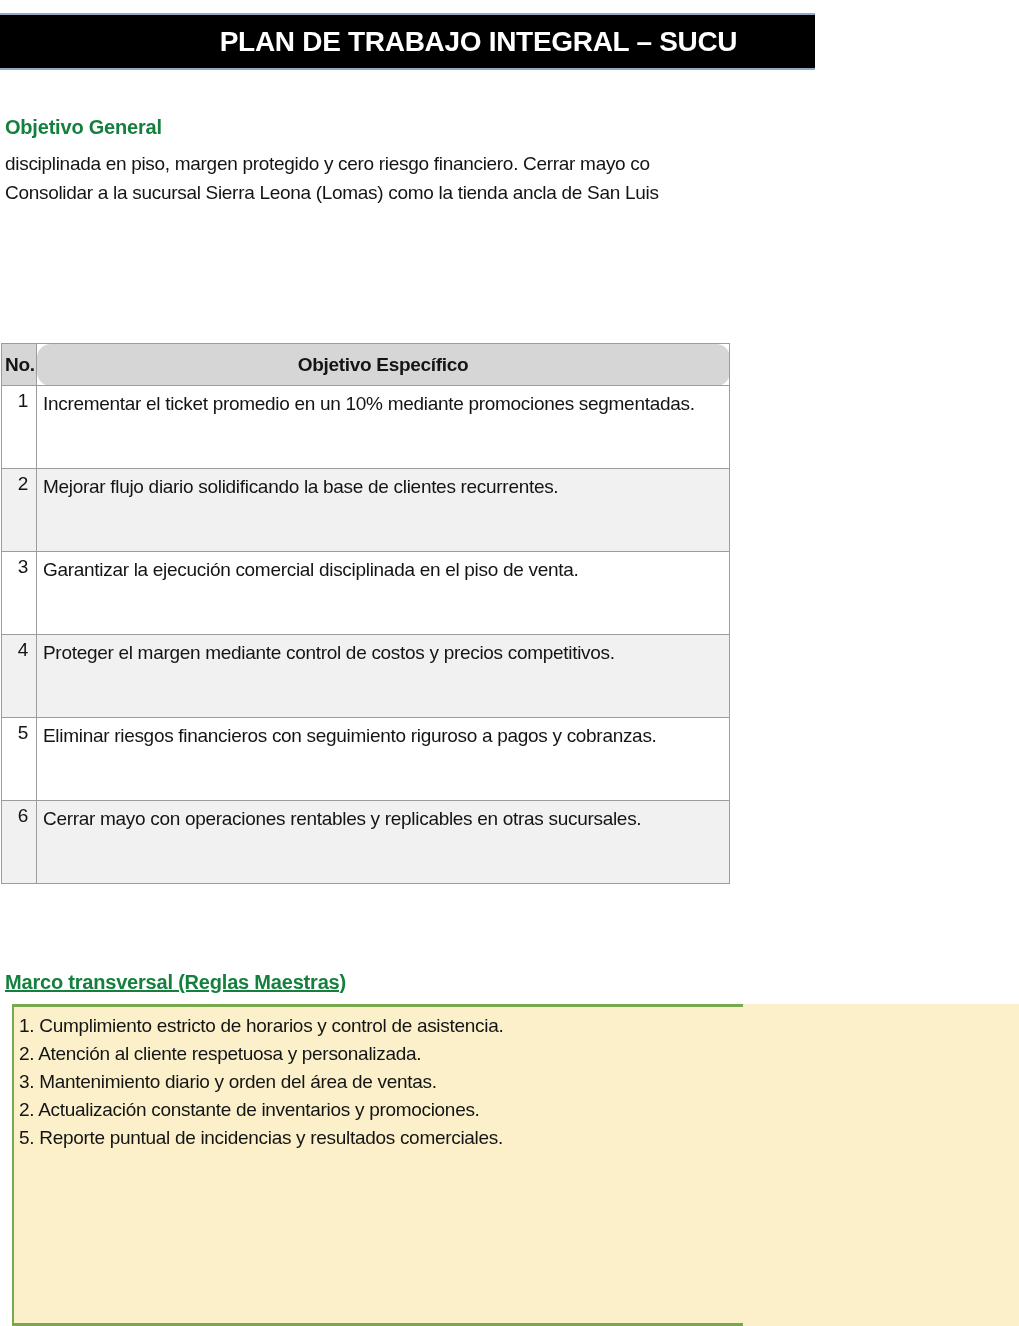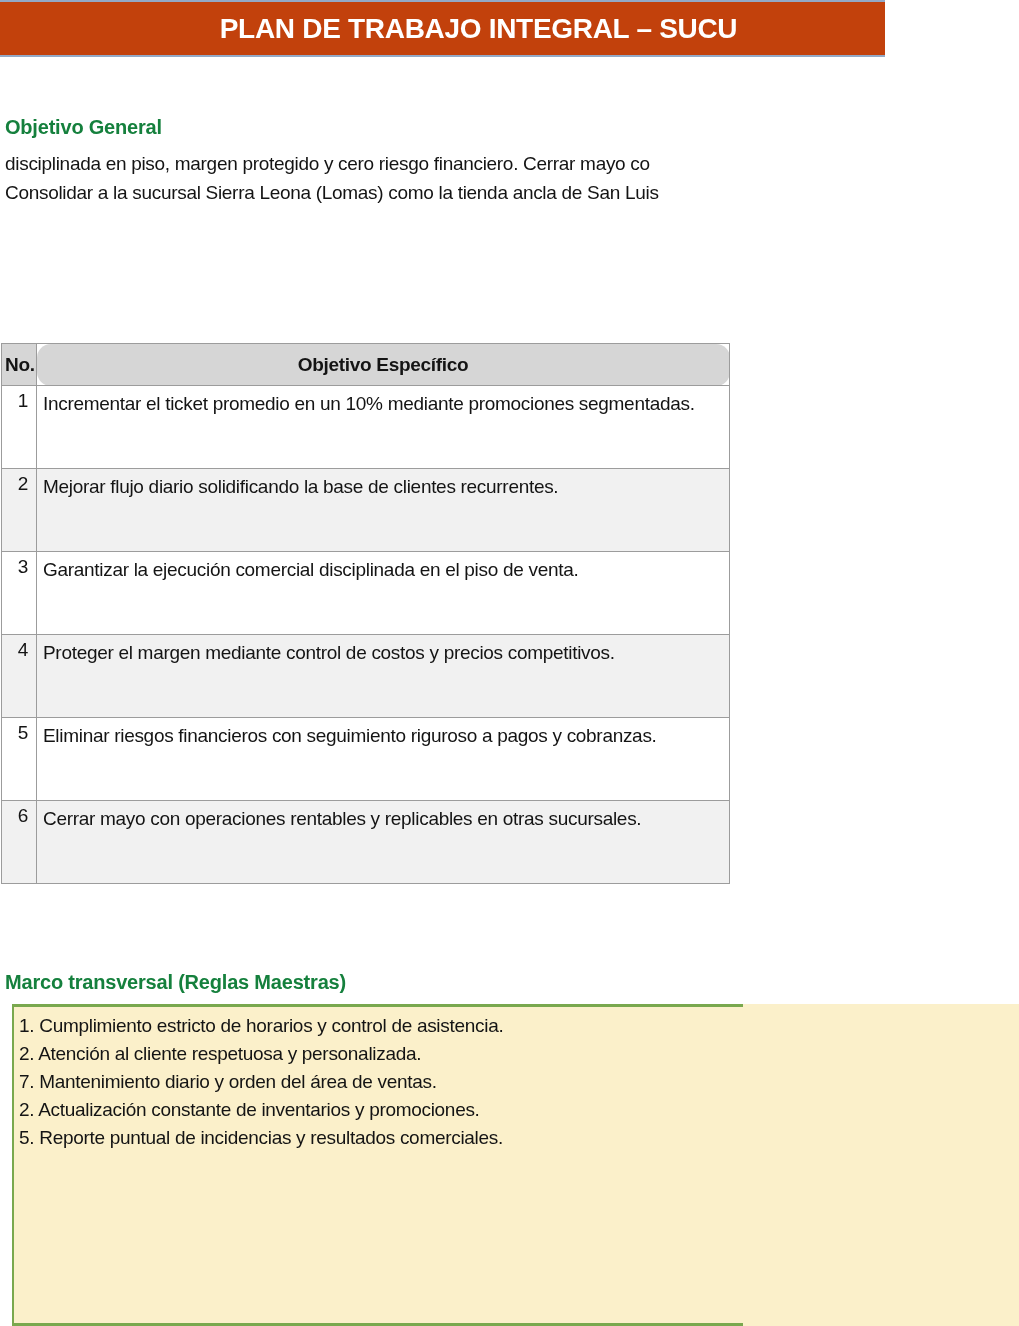--- a/index.html
+++ b/index.html
@@ -10,23 +10,23 @@
     height: 1326px;
     background: #ffffff;
     overflow: hidden;
     font-family: "Liberation Sans", sans-serif;
     color: #141414;
   }
 
   
   .titlebar {
     position: absolute;
-    top: 0; left: 0;
-    width: 885px; height: 57px;
-    background: #c2410c;
+    top: 13px; left: 0;
+    width: 815px; height: 57px;
+    background: #000000;
     border-top: 2px solid #93A9C6;
     border-bottom: 2px solid #93A9C6;
   }
   .titlebar-inner {
     width: 957px; height: 53px;
     line-height: 53px;
     text-align: center;
     color: #ffffff;
     font-weight: bold;
     font-size: 28px;
@@ -39,21 +39,21 @@
   .section-heading {
     position: absolute;
     left: 5px;
     color: #15803d;
     font-size: 20px;
     font-weight: bold;
     letter-spacing: -0.2px;
     white-space: nowrap;
   }
   .og-heading { top: 116px; }
-  .marco-heading { top: 971px; }
+  .marco-heading { top: 971px; text-decoration: underline; }
 
   
   .og-paragraph {
     position: absolute;
     left: 5px; top: 149px;
     width: 737px;
     overflow: hidden;
     font-size: 19px;
     line-height: 29px;
     letter-spacing: -0.3px;
@@ -161,19 +161,19 @@
     </table>
   </div>
 
   <div class="section-heading marco-heading">Marco transversal (Reglas Maestras)</div>
 
   <div class="rules-region">
     <div class="rules-outline"></div>
     <div class="rules-list">
       <div>1. Cumplimiento estricto de horarios y control de asistencia.</div>
       <div>2. Atención al cliente respetuosa y personalizada.</div>
-      <div>7. Mantenimiento diario y orden del área de ventas.</div>
+      <div>3. Mantenimiento diario y orden del área de ventas.</div>
       <div>2. Actualización constante de inventarios y promociones.</div>
       <div>5. Reporte puntual de incidencias y resultados comerciales.</div>
     </div>
   </div>
 
 </div>
 
 </body></html>

